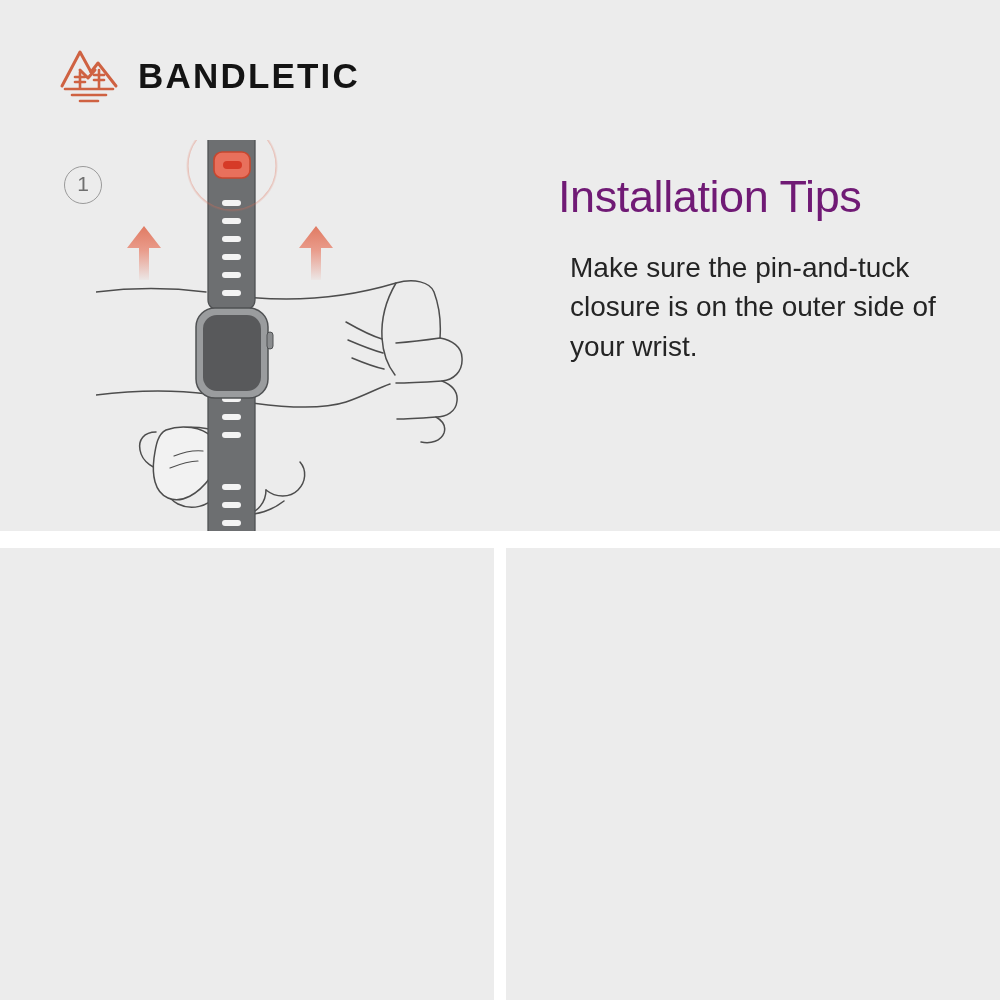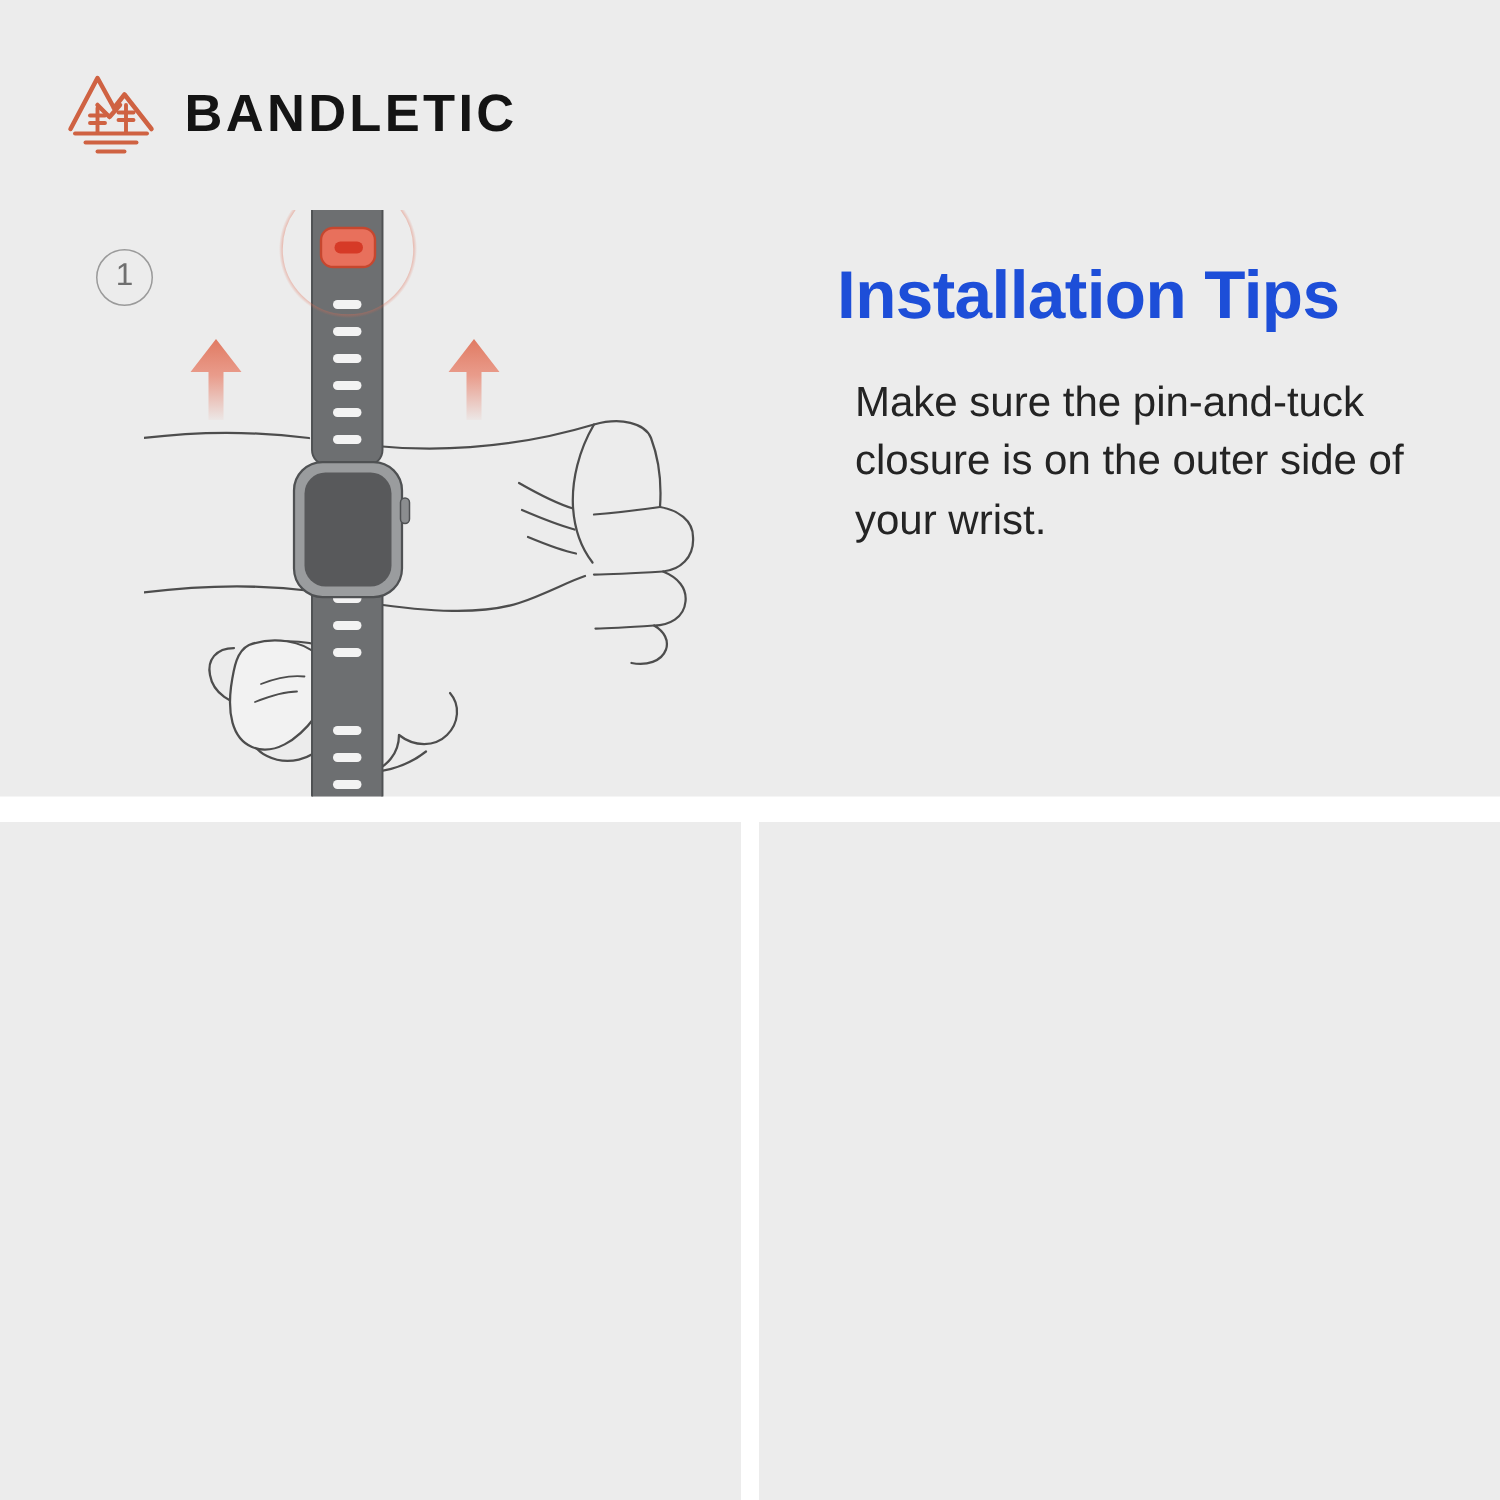--- a/index.html
+++ b/index.html
@@ -11,31 +11,31 @@
   }
   .page{position:relative;width:1000px;height:1000px;background:#ffffff;}
 
   
   .panel{position:absolute;background:#ececec;overflow:hidden;}
   #panel-top{left:0;top:0;width:1000px;height:531px;}
   #panel-bl{left:0;top:548px;width:494px;height:452px;}
   #panel-br{left:506px;top:548px;width:494px;height:452px;}
 
   
-  .brand{position:absolute;left:43px;top:44px;display:flex;align-items:center;gap:18px;}
+  .brand{position:absolute;left:58px;top:44px;display:flex;align-items:center;gap:18px;}
   .brand-mark{width:62px;height:62px;flex:0 0 62px;}
   .brand-name{
     font-size:35px;font-weight:700;letter-spacing:2.2px;color:#141414;
     line-height:1;white-space:nowrap;
   }
 
   
   .tips{position:absolute;left:558px;top:172px;width:400px;}
   .tips-title{
-    font-size:45px;font-weight:700;color:#1d4ed8;letter-spacing:-0.4px;
+    font-size:45px;font-weight:400;color:#701a75;letter-spacing:-0.4px;
     line-height:1.1;margin:0 0 26px 0;
   }
   .tips-body{
     font-size:28px;font-weight:400;color:#242424;line-height:1.42;margin:12px;
   }
 
   
   .badge{
     position:absolute;width:36px;height:36px;border-radius:50%;
     border:1.6px solid #9a9a9a;color:#6f6f6f;

